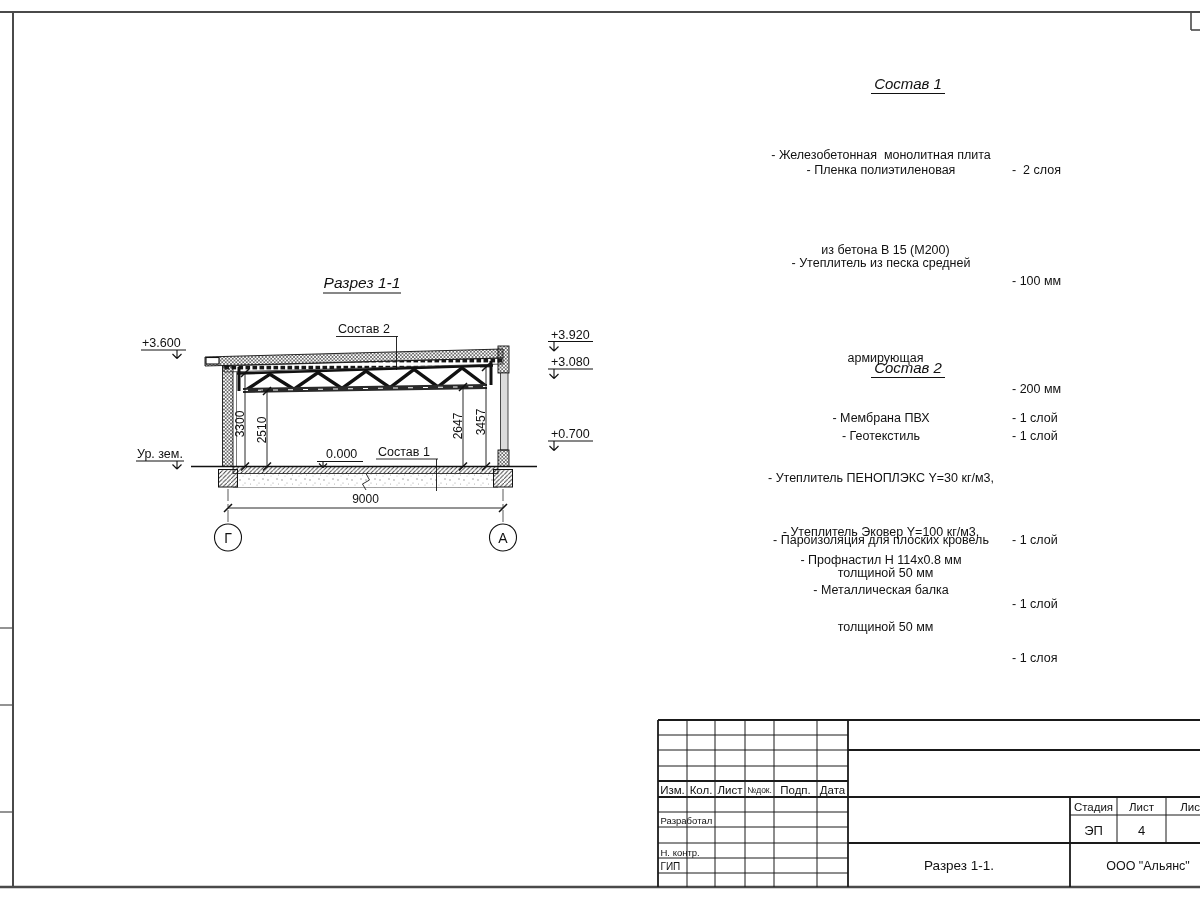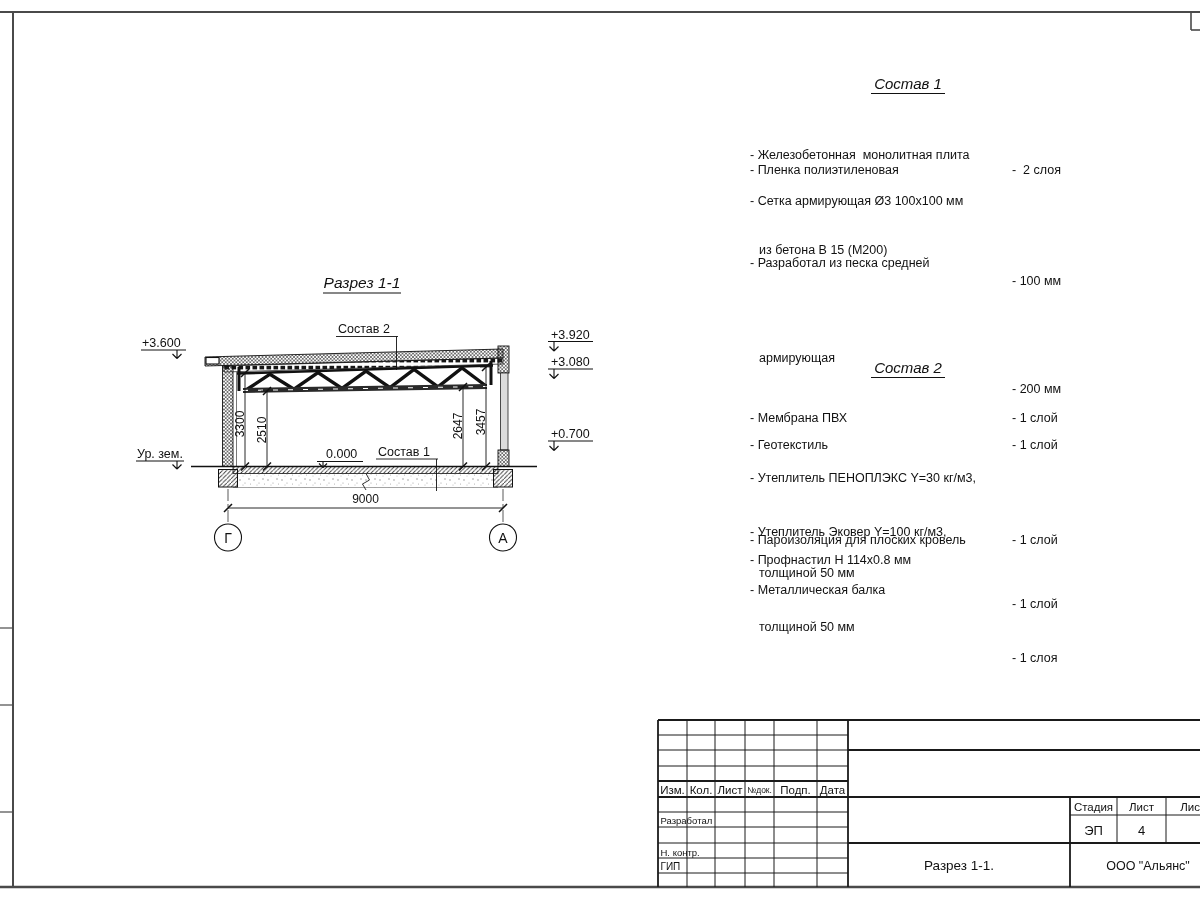--- a/index.html
+++ b/index.html
@@ -8,21 +8,21 @@
     background:#ffffff;color:#111;
     font-family:"Liberation Sans", sans-serif;
   }
   .layer{position:absolute;left:0;top:0;}
   svg text{fill:#111;font-family:"Liberation Sans", sans-serif;}
   
   .comp{position:absolute;left:750px;width:330px;font-size:12.5px;line-height:15.5px;color:#111;}
   .comp-title{position:absolute;top:0;left:0;width:316px;text-align:center;font-style:italic;font-size:15px;}
   .comp-title span{border-bottom:1.2px solid #111;padding:0 3px 1px 3px;}
   .row{position:absolute;left:0;width:330px;}
-  .nm{width:262px;white-space:pre;}
+  .nm{width:262px;white-space:pre;text-align:center;}
   .nm2{padding-left:9px;white-space:pre;margin-top:48px;}
   .val{position:absolute;left:262px;bottom:0;white-space:pre;text-align:center;}
 </style>
 </head>
 <body>
 
 <svg class="layer" width="1200" height="900" viewBox="0 0 1200 900">
   <defs>
     <pattern id="xh" width="3.5" height="3.5" patternUnits="userSpaceOnUse">
       <path d="M0,3.5 L3.5,0 M0,0 L3.5,3.5" stroke="#222" stroke-width="0.6"></path>
@@ -204,40 +204,36 @@
     <div class="nm">
       <div>- Железобетонная  монолитная плита</div>
       <div class="nm2">из бетона В 15 (М200)</div>
     </div>
     <div class="val">- 100 мм</div>
   </div>
   <div class="row" style="top:87px">
     <div class="nm">- Пленка полиэтиленовая</div>
     <div class="val">-  2 слоя</div>
   </div>
-  <div class="row" style="top:118px">
-    <div class="nm">- Сетка армирующая Ø3 100х100 мм</div>
-    <div class="val"></div>
-  </div>
   <div class="row" style="top:149px">
     <div class="nm">
-      <div>- Разработал из песка средней</div>
+      <div>- Утеплитель из песка средней</div>
       <div class="nm2">армирующая</div>
     </div>
     <div class="val">- 200 мм</div>
   </div>
 </div>
 
 <div class="comp" style="top:360px;height:250px;">
   <div class="comp-title"><span>Состав 2</span></div>
   <div class="row" style="top:51px">
     <div class="nm">- Мембрана ПВХ</div>
     <div class="val">- 1 слой</div>
   </div>
-  <div class="row" style="top:78px">
+  <div class="row" style="top:69px">
     <div class="nm">- Геотекстиль</div>
     <div class="val">- 1 слой</div>
   </div>
   <div class="row" style="top:80px">
     <div class="nm">
       <div>- Утеплитель ПЕНОПЛЭКС Y=30 кг/м3,</div>
       <div class="nm2">толщиной 50 мм</div>
     </div>
     <div class="val">- 1 слой</div>
   </div>

